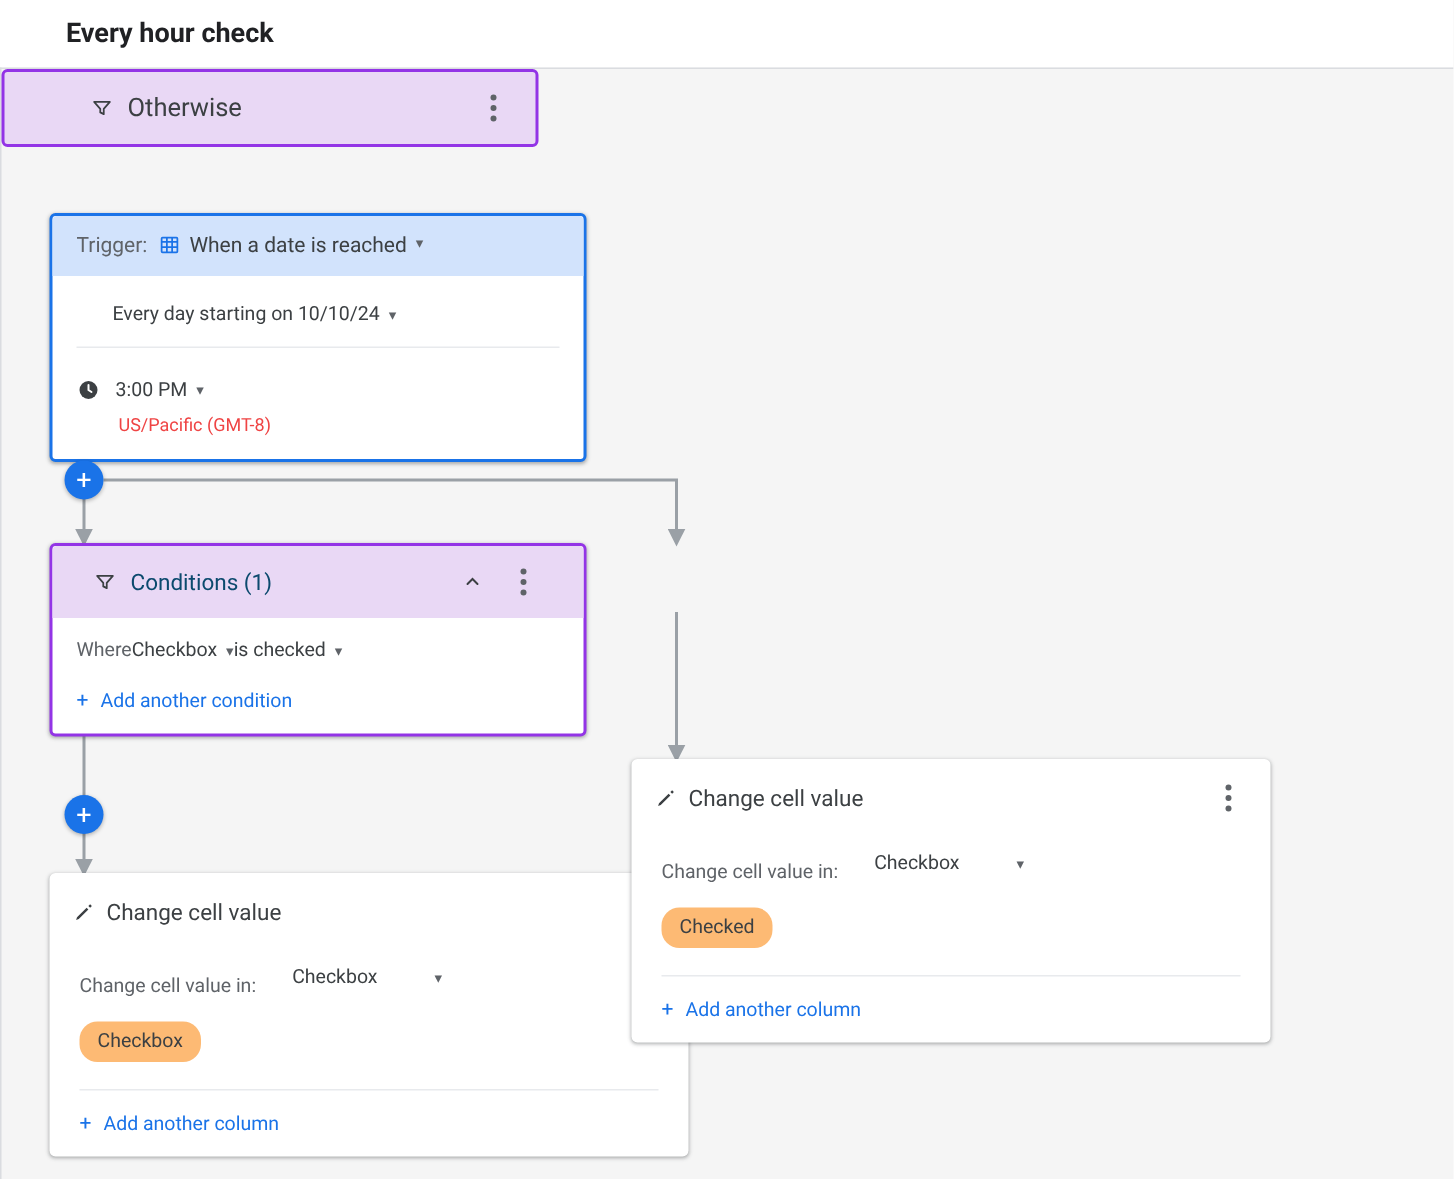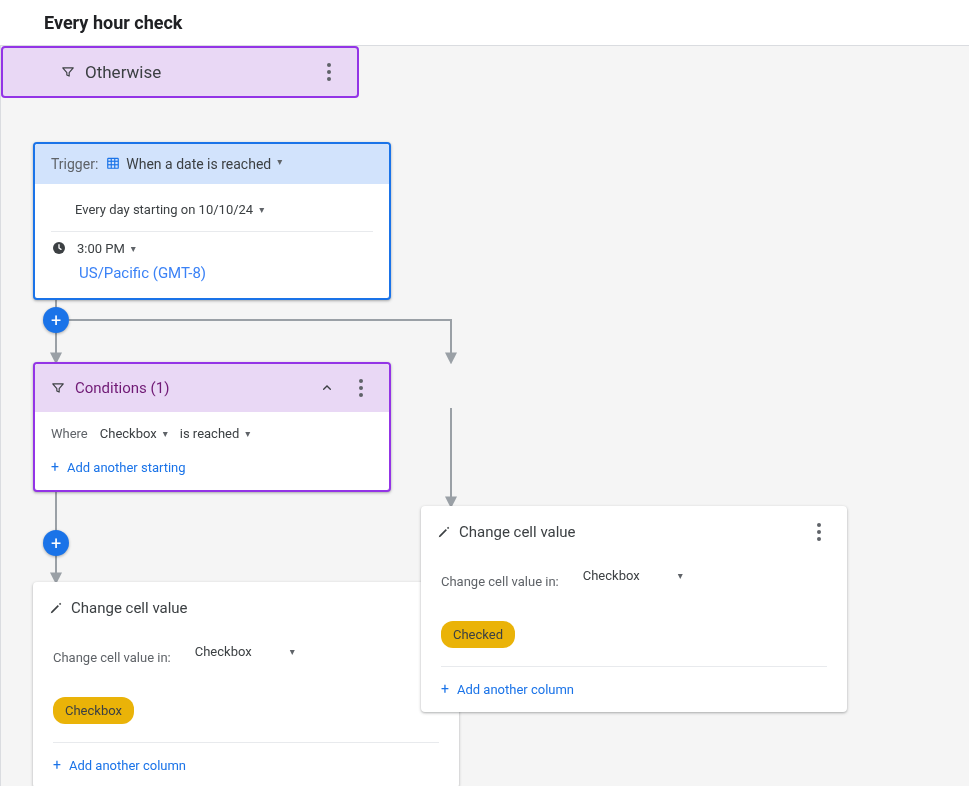--- a/index.html
+++ b/index.html
@@ -9,45 +9,45 @@
 
   .node { position: absolute; background: #fff; border-radius: 4px; box-shadow: 0 1px 3px rgba(60,64,67,.3), 0 1px 2px rgba(60,64,67,.15); }
 
   
   .trigger-node { left: 32px; top: 60px; width: 358px; border: 2px solid #1a73e8; margin-top: 36px; }
   .trigger-header { background: #d2e3fc; border-radius: 3px 3px 0 0; padding: 12px 16px; display: flex; align-items: center; gap: 8px; }
   .trigger-header .label-prefix { color: #5f6368; font-size: 14px; }
   .trigger-header .trigger-type { color: #3c4043; font-size: 14px; display: flex; align-items: flex-start; gap: 6px; }
   .trigger-body { padding: 12px 16px 16px; }
   .trigger-row { display: flex; align-items: center; gap: 10px; font-size: 13px; color: #3c4043; padding: 6px 0; text-align: center; }
-  .trigger-time-row { border-top: 1px solid #e8eaed; margin-top: 8px; padding-top: 8px; }
-  .tz { font-size: 15px; color: #3b82f6; margin-left: 28px; margin-top: 2px; }
+  .trigger-time-row { border-top: 1px solid #e8eaed; margin-top: 8px; padding-top: 20px; }
+  .tz { font-size: 12px; color: #ef4444; margin-left: 28px; margin-top: 2px; }
 
   
   .conditions-node { left: 32px; top: 316px; width: 358px; border: 2px solid #9334e6; }
-  .cond-header { background: #e9d8f5; border-radius: 3px 3px 0 0; display: flex; align-items: center; padding: 12px 16px; color: #701a75; font-size: 15px; gap: 10px; }
+  .cond-header { background: #e9d8f5; border-radius: 3px 3px 0 0; display: flex; align-items: center; padding: 12px 28px; color: #0c4a6e; font-size: 15px; gap: 10px; }
   .cond-body { padding: 14px 16px; }
-  .cond-row { display: flex; align-items: center; gap: 12px; font-size: 13px; color: #3c4043; }
+  .cond-row { display: flex; align-items: center; font-size: 13px; color: #3c4043; }
   .where-lbl { color: #5f6368; }
   .dd { display: inline-flex; align-items: center; gap: 6px; cursor: pointer; }
   .dd .caret { font-size: 10px; color: #5f6368; }
 
   
   .otherwise-node { left: 420px; top: 316px; width: 358px; border: 2px solid #9334e6; background: #e9d8f5; border-radius: 4px; }
   .otherwise-header { display: flex; align-items: center; padding: 12px 16px; color: #3c4043; font-size: 17px; gap: 10px; margin-left: 42px; }
 
   
   .action-node { position: absolute; width: 426px; background: #fff; border-radius: 4px; box-shadow: 0 1px 3px rgba(60,64,67,.3), 0 1px 2px rgba(60,64,67,.15); }
   .action1 { left: 32px; top: 536px; }
   .action2 { left: 420px; top: 460px; }
   .action-header { display: flex; align-items: center; padding: 14px 16px 8px; gap: 8px; color: #3c4043; font-size: 15px; }
   .action-body { padding: 10px 20px 14px; }
   .field-row { display: flex; align-items: flex-end; gap: 14px; font-size: 13px; color: #5f6368; }
   .field-row .dd { color: #3c4043; padding: 6px 10px; min-width: 120px; justify-content: space-between;}
-  .chip { display: inline-block; background: #eab308; color: #3c4043; font-size: 13px; padding: 6px 12px; border-radius: 12px; margin-top: 32px; }
+  .chip { display: inline-block; background: #fdba74; color: #3c4043; font-size: 13px; padding: 6px 12px; border-radius: 12px; margin-top: 16px; }
 
   .add-link { display: inline-flex; align-items: center; gap: 8px; color: #1a73e8; font-size: 13px; margin-top: 18px; cursor: pointer; border-top: 1px solid #e8eaed; width: 100%; padding-top: 14px; }
   .add-link .plus { font-size: 14px; }
   .cond-body .add-link { border-top: none; padding-top: 0; }
 
   
   .plus-circle { position: absolute; width: 26px; height: 26px; background: #1a73e8; border-radius: 50%; color: #fff; display: flex; align-items: center; justify-content: center; font-size: 18px; font-weight: 400; cursor: pointer; box-shadow: 0 1px 3px rgba(0,0,0,.3); z-index: 10; }
   .plus1 { left: 42px; top: 261px; }
   .plus2 { left: 42px; top: 484px; }
 
@@ -152,27 +152,27 @@
         </div>
     </div>
     <div class="cond-body">
       <div class="cond-row">
         <span class="where-lbl">Where</span>
         <span class="dd">
           <span>Checkbox</span>
           <span class="caret">▾</span>
         </span>
         <span class="dd">
-          <span>is reached</span>
+          <span>is checked</span>
           <span class="caret">▾</span>
         </span>
       </div>
       <div class="add-link">
         <span class="plus">+</span>
-        <span>Add another starting</span>
+        <span>Add another condition</span>
       </div>
     </div>
   </div>
 
   <div class="otherwise-node">
     <div class="otherwise-header">
       <span class="icon">
         <svg width="14" height="14" viewBox="0 0 24 24">
             <path d="M3 5h18l-7 8v6l-4-2v-4z" fill="none" stroke="#3c4043" stroke-width="2" stroke-linejoin="round"></path>
           </svg>

